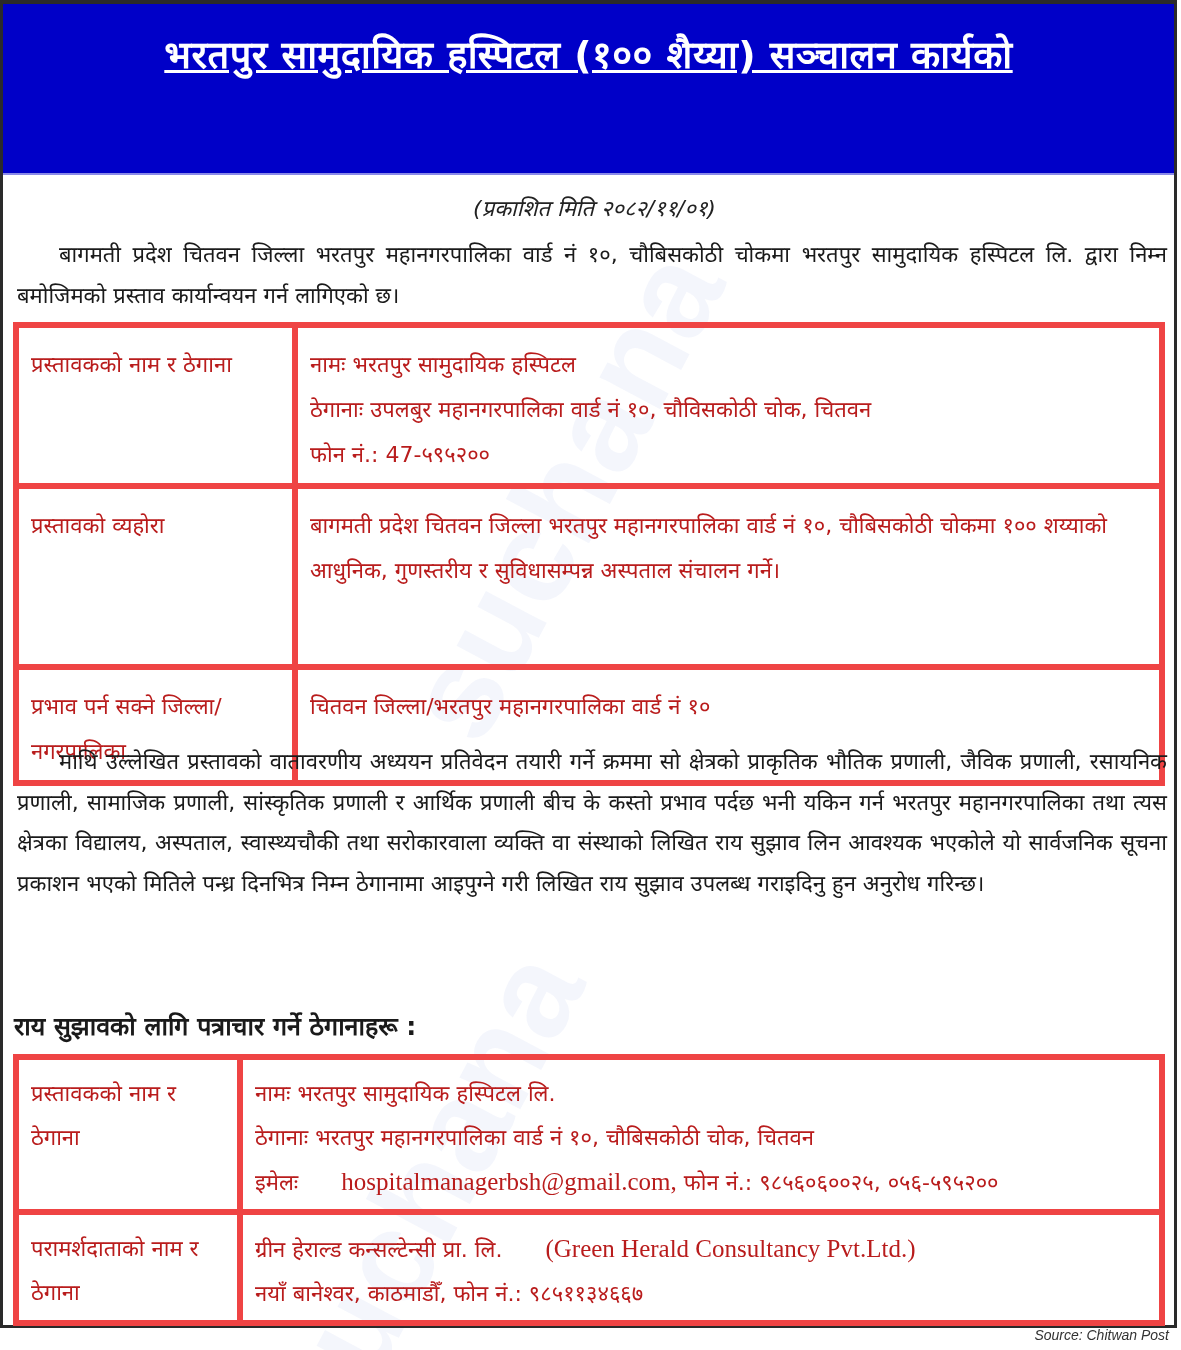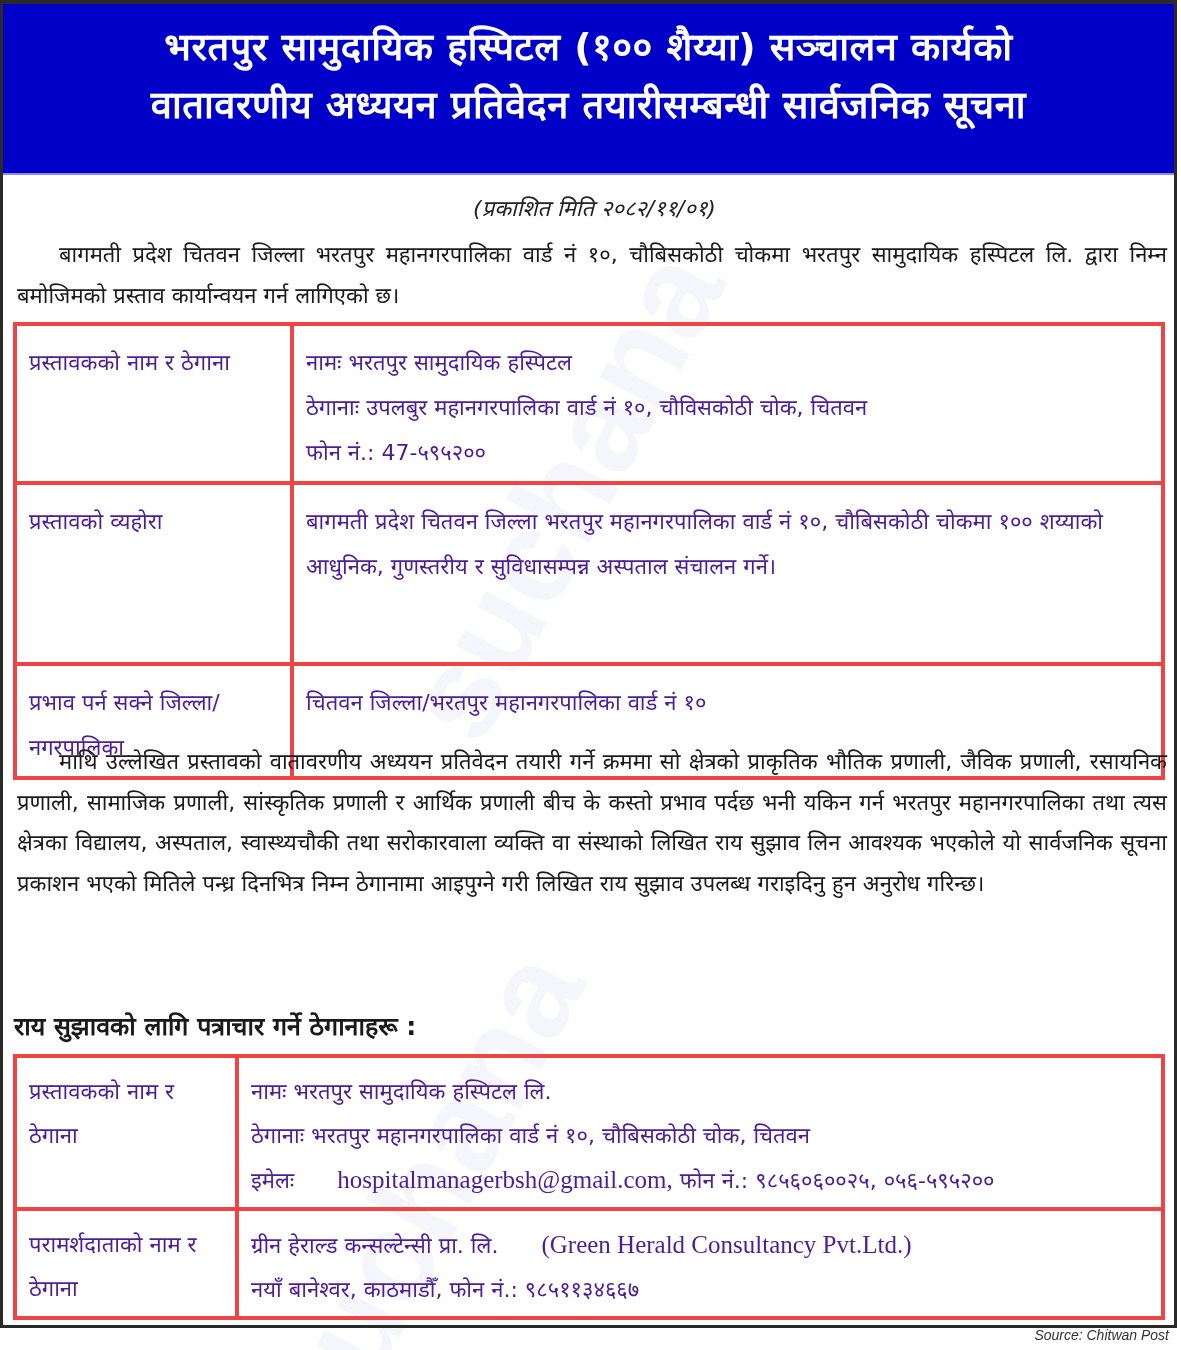--- a/index.html
+++ b/index.html
@@ -3,35 +3,35 @@
 <meta charset="utf-8">
 <style>
   html, body { margin: 0; padding: 0; background: #ffffff; }
   body { width: 1181px; height: 1350px; position: relative; overflow: hidden;
          font-family: "DejaVu Sans", "Liberation Sans", sans-serif; color: #1a1a1a; }
   .frame { position: absolute; left: 0; top: 0; width: 1177px; height: 1328px;
            border: 3px solid #2a2a2a; border-top-width: 4px; box-sizing: border-box; }
   .banner { position: absolute; left: 3px; top: 4px; width: 1171px; height: 169px;
             background: #0000c8; color: #ffffff; text-align: center; box-sizing: border-box; }
   .banner .line { font-weight: bold; font-size: 38px; line-height: 46px; letter-spacing: 0.5px; white-space: nowrap; }
-  .banner .line1 { padding-top: 20px; }
+  .banner .line1 { padding-top: 28px; text-decoration: underline; }
   .banner .line2 { padding-top: 12px; }
   .banner-edge { position: absolute; left: 3px; top: 173px; width: 1171px; height: 2px; background: #8a8ae8; }
 
   .pubdate { position: absolute; left: 4px; top: 192px; width: 1181px; text-align: center;
              font-size: 22px; font-style: italic; color: #222; }
   .para { position: absolute; left: 17px; width: 1150px; font-size: 22px; line-height: 41px;
           color: #1a1a1a; text-align: justify; }
   .para.intro { top: 234px; }
   .para.body { top: 742px; line-height: 40.5px; }
   .indent { display: inline-block; width: 42px; }
 
   table.info { position: absolute; border-collapse: collapse; border: 3px solid #2a2a2a; }
-  table.info td { border: 4px solid #ef4444; vertical-align: top; font-size: 22px;
-                  line-height: 45px; padding: 14px 12px 6px 12px; color: #4c1d95; }
+  table.info td { border: 6px solid #ef4444; vertical-align: top; font-size: 22px;
+                  line-height: 45px; padding: 14px 12px 6px 12px; color: #b91c1c; }
   table.t1 { left: 13px; top: 322px; width: 1152px; }
   table.t1 td.label { width: 249px; }
   table.t2 { left: 13px; top: 1054px; width: 1152px; }
   table.t2 td.label { width: 196px; }
   table.t2 td { line-height: 44px; padding: 12px 10px 4px 12px; }
   .latin { font-family: "Liberation Serif", "DejaVu Serif", serif; font-size: 25px; margin-left: 36px; }
   .bold { font-weight: normal; }
 
   .heading2 { position: absolute; left: 14px; top: 1008px; font-size: 25px; font-weight: bold;
               color: #1a1a1a; }
@@ -43,21 +43,20 @@
 </head>
 <body>
 
 <div class="watermark" style="left:300px; top:420px;">suchana</div>
 <div class="watermark" style="left:160px; top:1120px;">suchana</div>
 
 <div class="frame"></div>
 
 <div class="banner">
   <div class="line line1">भरतपुर सामुदायिक हस्पिटल (१०० शैय्या) सञ्चालन कार्यको</div>
-  <div class="line line2">वातावरणीय अध्ययन प्रतिवेदन तयारीसम्बन्धी सार्वजनिक सूचना</div>
 </div>
 <div class="banner-edge"></div>
 
 <div class="pubdate">(प्रकाशित मिति २०८२/११/०१)</div>
 
 <div class="para intro">
   <span class="indent"></span><span>बागमती प्रदेश चितवन जिल्ला भरतपुर महानगरपालिका वार्ड नं १०, चौबिसकोठी चोकमा भरतपुर सामुदायिक हस्पिटल लि. द्वारा निम्न बमोजिमको प्रस्ताव कार्यान्वयन गर्न लागिएको छ।</span>
 </div>
 
 <table class="info t1">

